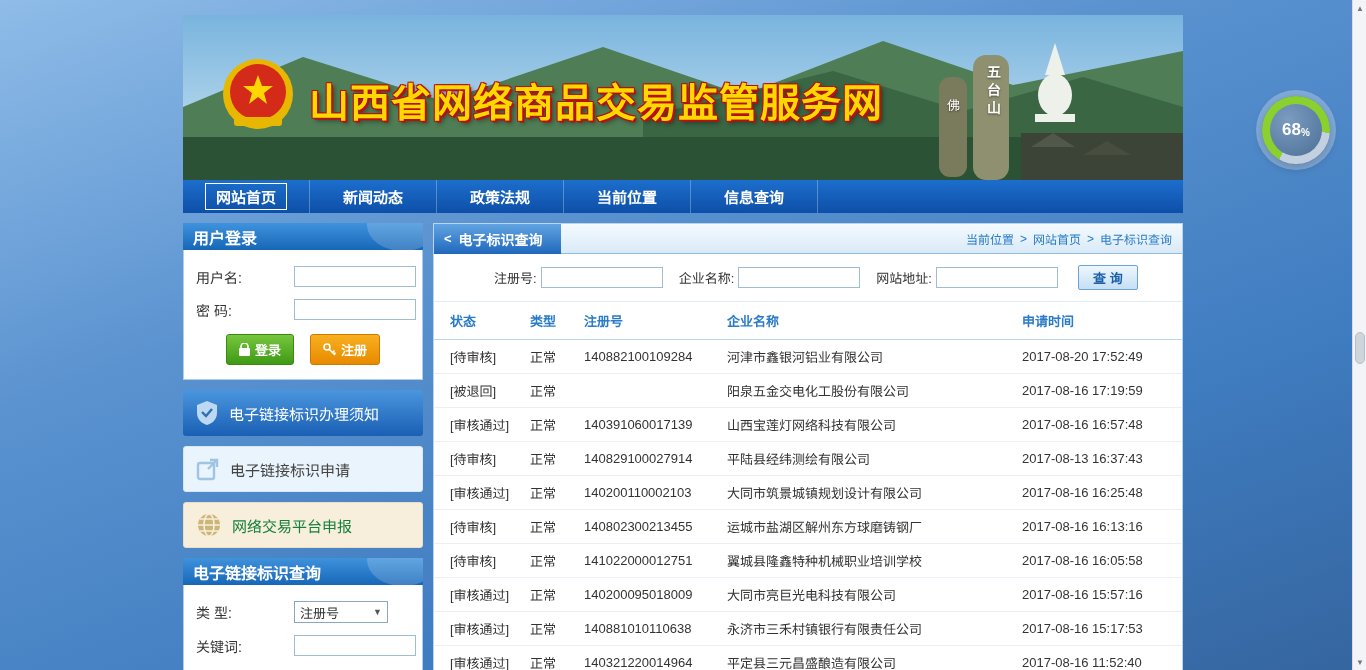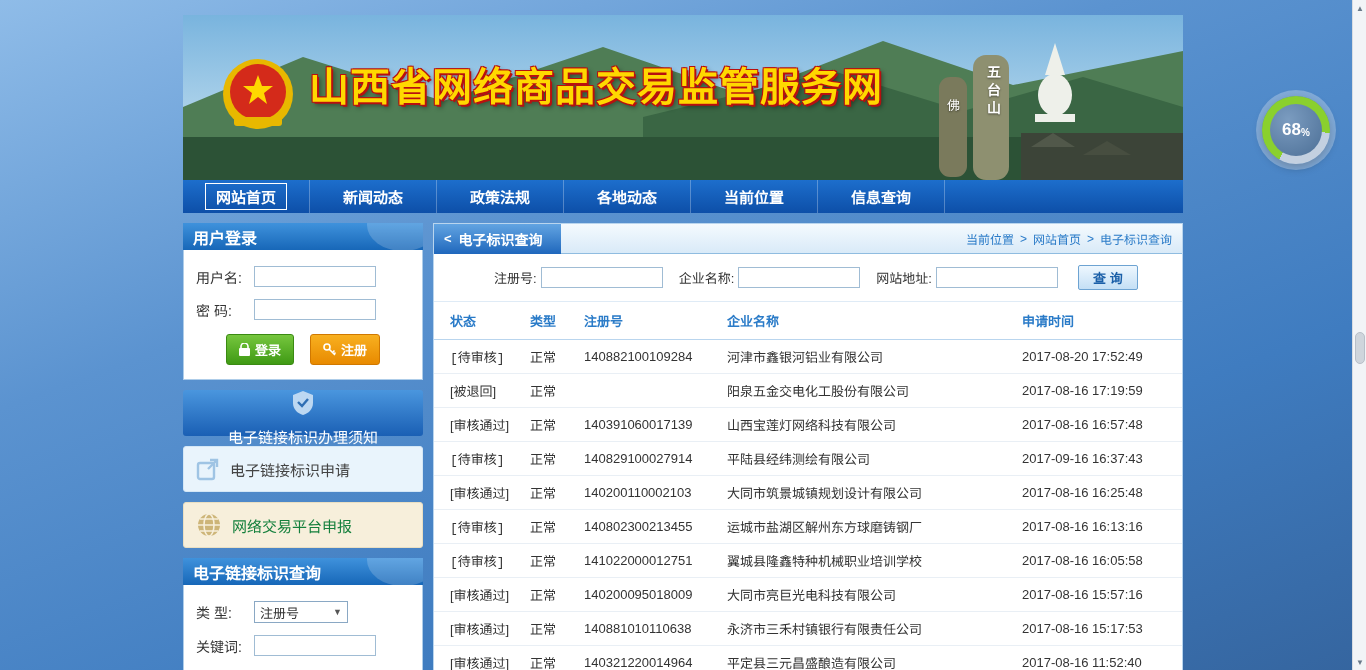--- a/index.html
+++ b/index.html
@@ -9,21 +9,21 @@
     font-family:"Liberation Sans","DejaVu Sans",sans-serif;
     background:linear-gradient(160deg,#8fbce8 0%,#5b93d0 35%,#3f7cc0 70%,#35659f 100%);
   }
   .container { width:1000px; margin:0 auto; padding-top:15px; }
 
   
   .banner { position:relative; height:165px; overflow:hidden; }
   .banner-bg { position:absolute; inset:0; width:100%; height:100%; }
   .banner-emblem { position:absolute; left:38px; top:42px; }
   .banner-title {
-    position:absolute; left:126px; top:40px;
+    position:absolute; left:126px; top:56px;
     font-size:40px; font-weight:bold; letter-spacing:1px; color:#ffd800;
     text-shadow:-1px -1px 0 #b81010, 1px -1px 0 #b81010, -1px 1px 0 #b81010,
                  2px 2px 0 #b81010, 3px 3px 5px rgba(0,0,0,.45);
     white-space:nowrap;
   }
   .stone-text-main {
     position:absolute; left:800px; top:50px; writing-mode:vertical-rl;
     color:#fff; font-size:14px; font-weight:bold; letter-spacing:4px;
     text-shadow:0 1px 2px rgba(0,0,0,.5);
   }
@@ -50,33 +50,33 @@
   .panel-header {
     height:27px; background:linear-gradient(#3f92dc,#1767b8); color:#fff;
     font-size:16px; font-weight:bold; display:flex; align-items:center;
     padding:0 10px; position:relative; overflow:hidden;
   }
   .panel-header::after {
     content:""; position:absolute; right:-16px; top:-24px; width:72px; height:52px;
     border-radius:50%; background:rgba(255,255,255,.18);
   }
   .panel-body { background:#fff; border:1px solid #aecde9; border-top:none; padding:16px 12px 14px; }
-  .form-row { display:flex; align-items:center; margin-bottom:12px; font-size:14px; color:#333; }
+  .form-row { display:flex; align-items:center; margin-bottom:12px; font-size:14px; color:#333;gap:40px; }
   .form-row label { width:58px; flex:none; }
   .text-input { width:122px; height:21px; border:1px solid #a0bcd4; padding:0 4px; font-size:13px; }
   .btn-row { display:flex; justify-content:center; gap:16px; margin-top:14px; }
   .btn { display:inline-flex; align-items:center; gap:5px; border-radius:3px; color:#fff;
          font-size:13px; font-weight:bold; padding:5px 12px; cursor:pointer;
          font-family:inherit; }
   .btn-green  { background:linear-gradient(#76c63e,#3f9a14); border:1px solid #3a8a12; }
   .btn-orange { background:linear-gradient(#f8b020,#e88a00); border:1px solid #d07800; }
 
   .side-card { height:46px; margin-top:10px; display:flex; align-items:center; gap:10px;
                padding:0 12px; border-radius:3px; font-size:15px; cursor:pointer; }
-  .card-blue  { background:linear-gradient(#4a96de,#1a5fb4); color:#fff;flex-direction:column; }
+  .card-blue  { background:linear-gradient(#4a96de,#1a5fb4); color:#fff; }
   .card-light { background:#e9f4fc; border:1px solid #d4e7f6; color:#444; }
   .card-tan   { background:#f7efdb; border:1px solid #eadfc2; color:#15803d; }
   .card-icon  { flex:none; display:flex; }
 
   .query-panel { margin-top:10px; }
   .select-box { width:94px; height:22px; border:1px solid #8aa8c4; background:#fff;
                 display:flex; align-items:center; justify-content:space-between;
                 padding:0 5px; font-size:13px; cursor:pointer; }
   .sel-arrow { font-size:9px; color:#555; }
 
@@ -99,21 +99,21 @@
                background:linear-gradient(#eef7fe,#c4dff5); border:1px solid #6da3d2;
                color:#1a5fa8; font-weight:bold; font-size:13px; border-radius:2px;
                font-family:inherit; cursor:pointer; }
 
   table.results { width:100%; border-collapse:collapse; table-layout:fixed; font-size:13px; }
   .results th { color:#2a7bc8; text-align:left; font-weight:bold; padding:9px 0;
                 border-bottom:1px solid #b9d5ee; }
   .results td { padding:7px 0; border-bottom:1px solid #e9eff5; color:#333;
                 overflow:hidden; white-space:nowrap; }
   .results th:first-child, .results td:first-child { padding-left:16px; }
-  .st-pending  { color:#333333;font-family:Liberation Mono, monospace; }
+  .st-pending  { color:#333333; }
   .st-returned { color:#b5b5b5; }
   .st-approved { color:#22a022; }
 
   
   .progress-widget { position:absolute; left:1262px; top:96px; width:68px; height:68px;
                      border-radius:50%;
                      box-shadow:0 0 0 6px rgba(255,255,255,.28), 0 3px 10px rgba(0,0,0,.35); }
   .progress-ring { position:absolute; inset:0; border-radius:50%;
                    background:conic-gradient(from 210deg,#8ad02e 0 245deg,#c3d0e0 245deg 360deg); }
   .progress-inner { position:absolute; inset:8px; border-radius:50%;
@@ -175,23 +175,20 @@
     <div class="nav-item">
         <span class="boxed">网站首页</span>
       </div>
     <div class="nav-item">
         <span>新闻动态</span>
       </div>
     <div class="nav-item">
         <span>政策法规</span>
       </div>
     <div class="nav-item">
-        <span>各地动态</span>
-      </div>
-    <div class="nav-item">
         <span>当前位置</span>
       </div>
     <div class="nav-item">
         <span>信息查询</span>
       </div>
   </div>
 
   <div class="content-row">
 
     <div class="sidebar">
@@ -344,21 +341,21 @@
     <td>正常</td>
     <td>140391060017139</td>
     <td>山西宝莲灯网络科技有限公司</td>
     <td>2017-08-16 16:57:48</td>
   </tr>
             <tr>
     <td class="st-pending">[待审核]</td>
     <td>正常</td>
     <td>140829100027914</td>
     <td>平陆县经纬测绘有限公司</td>
-    <td>2017-09-16 16:37:43</td>
+    <td>2017-08-13 16:37:43</td>
   </tr>
             <tr>
     <td class="st-approved">[审核通过]</td>
     <td>正常</td>
     <td>140200110002103</td>
     <td>大同市筑景城镇规划设计有限公司</td>
     <td>2017-08-16 16:25:48</td>
   </tr>
             <tr>
     <td class="st-pending">[待审核]</td>

